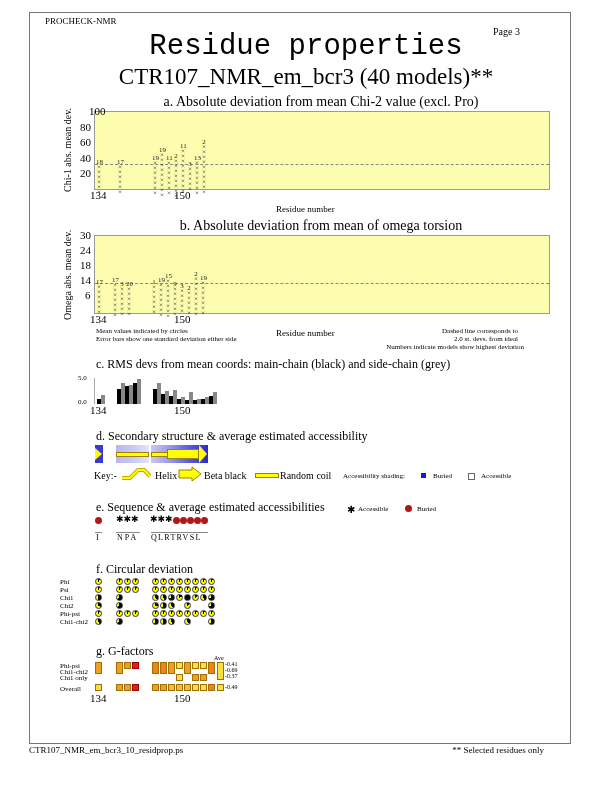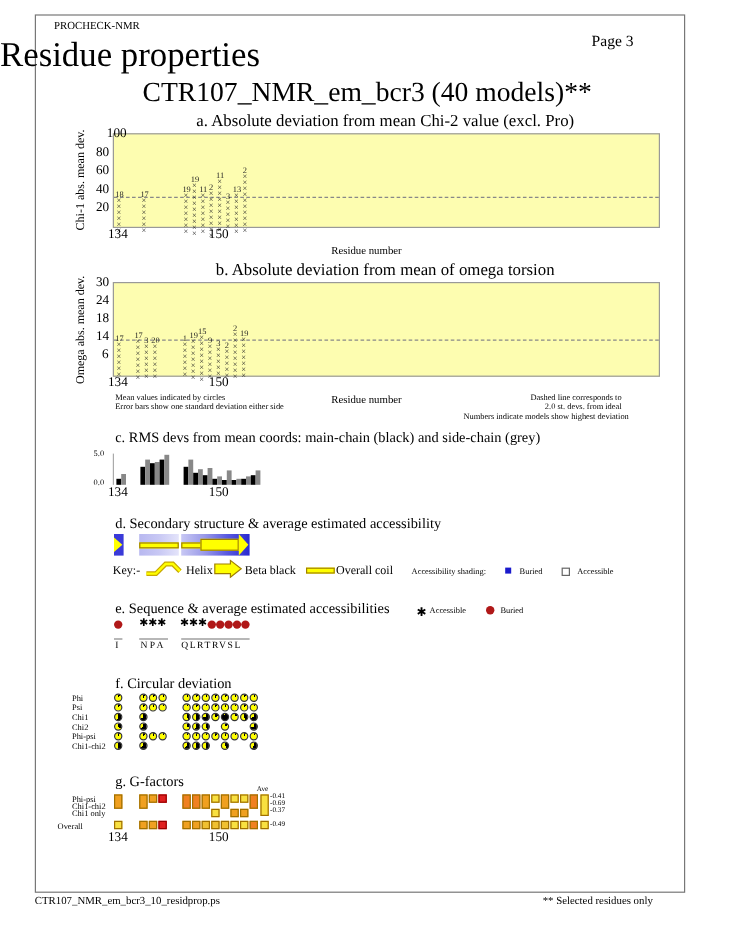--- a/index.html
+++ b/index.html
@@ -17,22 +17,22 @@
   .pie{position:absolute;width:7px;height:7px;border-radius:50%;border:1px solid #333;box-sizing:border-box;}
   .gbox{position:absolute;width:7px;height:7px;border:1px solid #a07000;box-sizing:border-box;}
   .dot{position:absolute;width:7px;height:7px;border-radius:50%;}
 </style>
 </head>
 <body>
 
 <div class="frame"></div>
 
 <div class="abs t-small" style="left:45px;top:16px;">PROCHECK-NMR</div>
-<div class="abs" style="left:493px;top:26px;font-size:13px;">Page  3</div>
-<div class="abs" style="left:0;width:612px;top:30px;font-size:29px;">Residue properties</div>
+<div class="abs" style="left:493px;top:26px;font-size:10px;">Page  3</div>
+<div class="abs" style="left:0;width:612px;text-align:center;top:30px;font-size:29px;font-family:Liberation Mono, monospace;">Residue properties</div>
 <div class="abs" style="left:0;width:612px;text-align:center;top:64px;font-size:23px;">CTR107_NMR_em_bcr3 (40 models)**</div>
 
 <div class="abs" style="left:0;width:612px;text-align:center;top:94px;font-size:14px;padding-left:30px;box-sizing:border-box;">a. Absolute deviation from mean Chi-2 value (excl. Pro)</div>
 <div class="plot" style="left:94px;top:111px;width:454px;height:77px;">
   <div class="dash" style="left:0;right:0;top:52px;"></div>
   <div class="col" style="left:1px;top:48px;">18<br>×<br>×<br>×<br>×<br>×<br>×</div>
   <div class="col" style="left:22px;top:48px;">17<br>×<br>×<br>×<br>×<br>×<br>×</div>
   <div class="col" style="left:57px;top:44px;">19<br>×<br>×<br>×<br>×<br>×<br>×<br>×</div>
   <div class="col" style="left:64px;top:36px;">19<br>×<br>×<br>×<br>×<br>×<br>×<br>×<br>×<br>×</div>
   <div class="col" style="left:71px;top:44px;">11<br>×<br>×<br>×<br>×<br>×<br>×<br>×</div>
@@ -131,21 +131,21 @@
 <svg class="abs" style="left:120px;top:467px;" width="32" height="14">
     <polyline points="2,11 10,11 18,3 24,3 30,9" fill="none" stroke="#c8a800" stroke-width="4"></polyline>
     <polyline points="2,11 10,11 18,3 24,3 30,9" fill="none" stroke="#ff0" stroke-width="2"></polyline>
   </svg>
 <div class="abs" style="left:155px;top:470px;font-size:10px;">Helix</div>
 <svg class="abs" style="left:178px;top:466px;" width="24" height="16">
     <polygon points="1,4 14,4 14,1 23,8 14,15 14,12 1,12" fill="#ff0" stroke="#a08000"></polygon>
   </svg>
 <div class="abs" style="left:204px;top:470px;font-size:10px;">Beta black</div>
 <div class="abs" style="left:255px;top:473px;width:22px;height:3px;background:#ff0;border:1px solid #a08000;"></div>
-<div class="abs" style="left:280px;top:470px;font-size:10px;">Overall coil</div>
+<div class="abs" style="left:280px;top:470px;font-size:10px;">Random coil</div>
 <div class="abs t-tiny" style="left:343px;top:472px;">Accessibility shading:</div>
 <div class="abs" style="left:421px;top:473px;width:5px;height:5px;background:#1a1acc;"></div>
 <div class="abs t-tiny" style="left:433px;top:472px;">Buried</div>
 <div class="abs" style="left:468px;top:473px;width:5px;height:5px;border:1px solid #666;"></div>
 <div class="abs t-tiny" style="left:481px;top:472px;">Accessible</div>
 
 <div class="abs" style="left:96px;top:500px;font-size:12px;">e. Sequence &amp; average estimated accessibilities</div>
 <div class="abs" style="left:347px;top:504px;font-size:10px;">✱</div>
 <div class="abs t-tiny" style="left:358px;top:505px;">Accessible</div>
 <div class="dot" style="left:405px;top:505px;background:#b01818;"></div>
@@ -239,21 +239,21 @@
   <div class="pie" style="left:73px;top:40px;background:conic-gradient(#000 0 50%,#ff0 0);"></div>
   <div class="pie" style="left:89px;top:40px;background:conic-gradient(#000 0 40%,#ff0 0);"></div>
   <div class="pie" style="left:113px;top:40px;background:conic-gradient(#000 0 60%,#ff0 0);"></div>
 </div>
 
 <div class="abs" style="left:96px;top:644px;font-size:12px;">g. G-factors</div>
 <div class="abs" style="left:214px;top:655px;font-size:6px;">Ave</div>
 <div class="abs t-tiny" style="left:60px;top:662px;">Phi-psi</div>
 <div class="abs t-tiny" style="left:60px;top:668px;">Chi1-chi2</div>
 <div class="abs t-tiny" style="left:60px;top:674px;">Chi1 only</div>
-<div class="abs t-tiny" style="left:48px;top:685px;">Overall</div>
+<div class="abs t-tiny" style="left:60px;top:685px;">Overall</div>
 <div class="abs" style="left:95px;top:662px;width:130px;height:32px;">
   <div class="gbox" style="left:0;top:0;height:12px;background:#f0a020;"></div>
   <div class="gbox" style="left:21px;top:0;height:12px;background:#f0a020;"></div>
   <div class="gbox" style="left:29px;top:0;background:#f0a020;"></div>
   <div class="gbox" style="left:37px;top:0;background:#e02020;border-color:#900;"></div>
   <div class="gbox" style="left:57px;top:0;height:12px;background:#f08020;"></div>
   <div class="gbox" style="left:65px;top:0;height:12px;background:#f08020;"></div>
   <div class="gbox" style="left:73px;top:0;height:12px;background:#f0a020;"></div>
   <div class="gbox" style="left:81px;top:0;background:#f8e040;"></div>
   <div class="gbox" style="left:89px;top:0;height:12px;background:#f0a020;"></div>

